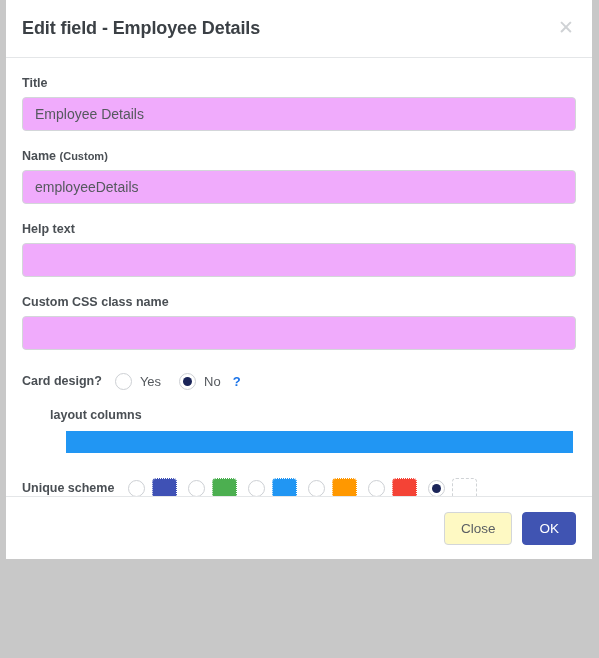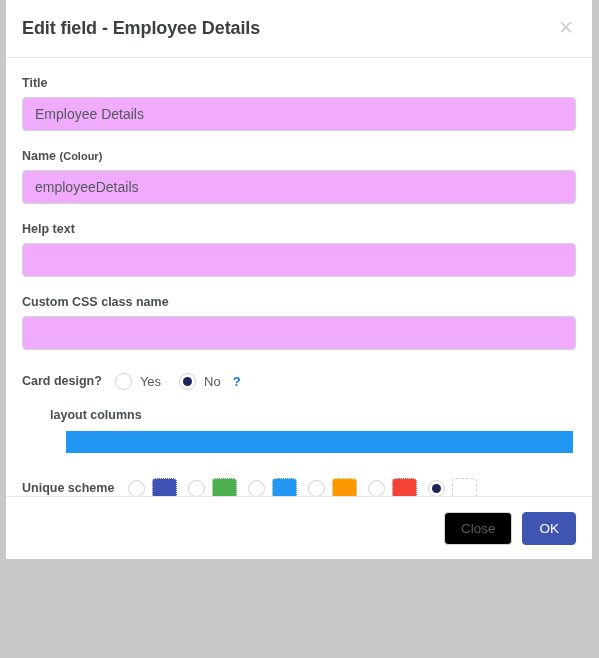--- a/index.html
+++ b/index.html
@@ -217,21 +217,21 @@
     font-family: "Liberation Sans", sans-serif;
     font-size: 13.5px;
     border-radius: 4px;
     cursor: pointer;
     box-sizing: border-box;
     padding: 0 16px;
     height: 33px;
     line-height: 31px;
   }
   .btn-secondary {
-    background: #000000;
+    background: #fef9c3;
     border: 1px solid #d3d6d9;
     color: #5a5e63;
     min-width: 62px;
   }
   .btn-primary {
     background: #4054b2;
     border: 1px solid #4054b2;
     color: #ffffff;
     min-width: 48px;
   }
@@ -248,21 +248,21 @@
 
   <div class="dialog-body">
 
     <div class="field-group">
       <label class="field-label">Title</label>
       <input class="text-input" type="text" value="Employee Details" style="">
     </div>
 
     <div class="field-group">
       <label class="field-label"><span>Name</span>
-        <span class="sub">(Colour)</span>
+        <span class="sub">(Custom)</span>
       </label>
       <input class="text-input" type="text" value="employeeDetails" style="">
     </div>
 
     <div class="field-group">
       <label class="field-label">Help text</label>
       <input class="text-input" type="text" value="" style="">
     </div>
 
     <div class="field-group">

